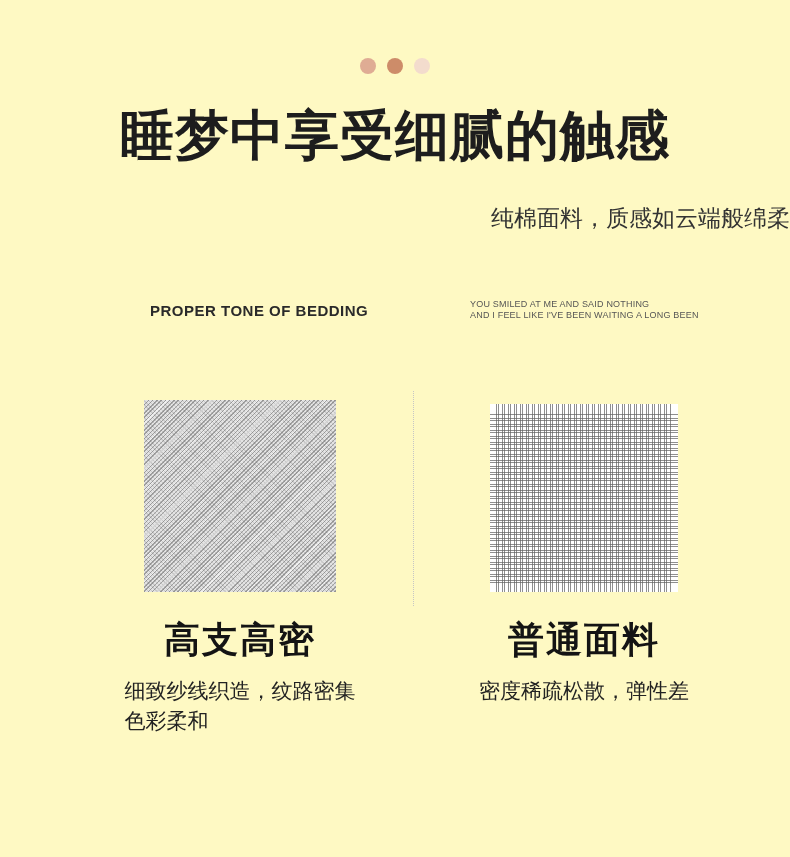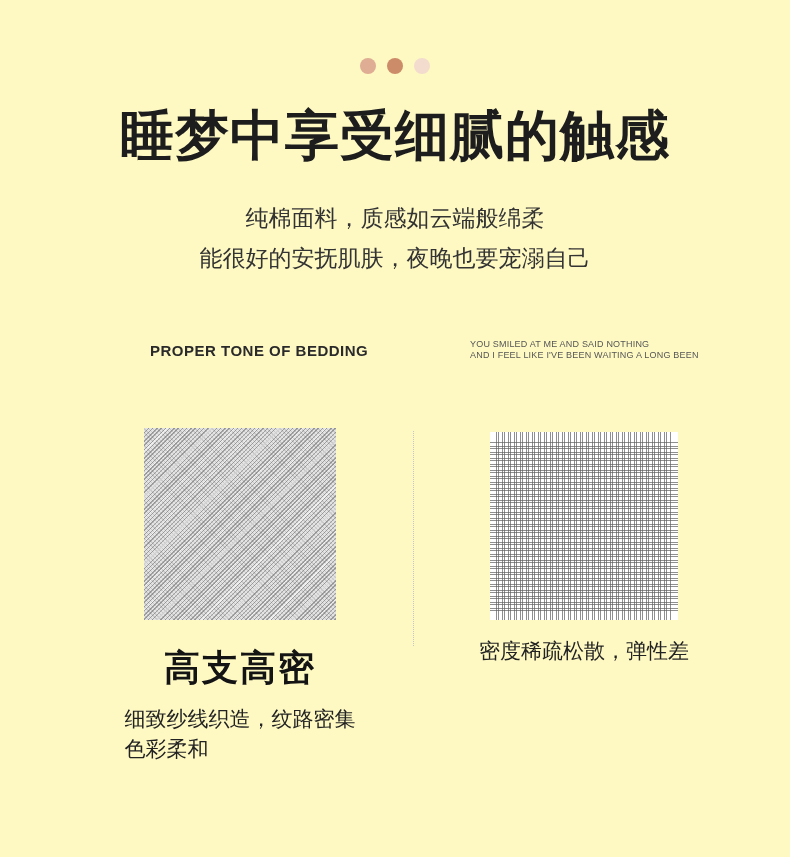--- a/index.html
+++ b/index.html
@@ -17,40 +17,40 @@
 
   
   .title {
     margin-top:28px; text-align:center;
     font-family:"DejaVu Serif","Liberation Serif",serif;
     font-weight:700; font-size:54px; line-height:66px;
     color:#1d1d1d; letter-spacing:1px;
   }
 
   
-  .subtitle { margin-top:30px; text-align:center; font-size:23px; line-height:40px; color:#333; }
+  .subtitle { margin-top:30px; text-align:right; font-size:23px; line-height:40px; color:#333; }
 
   
   .captions { position:relative; height:30px; margin-top:58px; }
   .caption-left {
     position:absolute; left:150px; top:6px;
     font-size:15px; font-weight:700; letter-spacing:0.5px; color:#2a2a2a;
   }
   .caption-right {
     position:absolute; left:470px; top:3px;
     font-size:9px; line-height:11px; letter-spacing:0.2px; color:#555;
   }
 
   
   .compare { position:relative; margin-top:62px; height:400px; }
   .divider {
     position:absolute; left:413px; top:3px; height:215px; width:0;
     border-left:1px dotted #c6c6c6;
   }
-  .col { position:absolute; top:0; width:290px; display:flex; flex-direction:column; align-items:center; }
+  .col { position:absolute; top:12px; width:290px; display:flex; flex-direction:column; align-items:center; }
   .col-left  { left:95px; }
   .col-right { left:439px; }
 
   .swatch { width:192px; height:192px; }
   .swatch-twill {
     background-color:#e3e3e3;
     background-image:
       repeating-linear-gradient(135deg, rgba(255,255,255,0.55) 0 1px, transparent 1px 16px),
       repeating-linear-gradient(45deg,  rgba(95,95,95,0.20)  0 1px, transparent 1px 3px),
       repeating-linear-gradient(135deg, rgba(95,95,95,0.50)  0 1px, transparent 1px 3px);
@@ -82,21 +82,20 @@
   <div class="dots">
     <span class="dot" style="background-color: rgb(223, 172, 148);"></span>
     <span class="dot" style="background-color: rgb(205, 140, 105);"></span>
     <span class="dot" style="background-color: rgb(243, 220, 205);"></span>
   </div>
 
   <h1 class="title">睡梦中享受细腻的触感</h1>
 
   <div class="subtitle">
     <div>纯棉面料，质感如云端般绵柔</div>
-    <div>能很好的安抚肌肤，夜晚也要宠溺自己</div>
   </div>
 
   <div class="captions">
     <div class="caption-left">PROPER TONE OF BEDDING</div>
     <div class="caption-right">
       <div>YOU SMILED AT ME AND SAID NOTHING</div>
       <div>AND I FEEL LIKE I'VE BEEN WAITING A LONG BEEN</div>
     </div>
   </div>
 
@@ -107,19 +106,20 @@
       <div class="swatch swatch-twill" title="dense-diagonal-twill-weave"></div>
       <div class="fab-label">高支高密</div>
       <div class="fab-desc">
         <div>细致纱线织造，纹路密集</div>
         <div>色彩柔和</div>
       </div>
     </div>
 
     <div class="col col-right">
       <div class="swatch swatch-grid" title="sparse-grid-weave"></div>
+      <div class="fab-label">普通面料</div>
       <div class="fab-desc">
         <div>密度稀疏松散，弹性差</div>
       </div>
     </div>
   </div>
 
 </div>
 
 </body></html>

